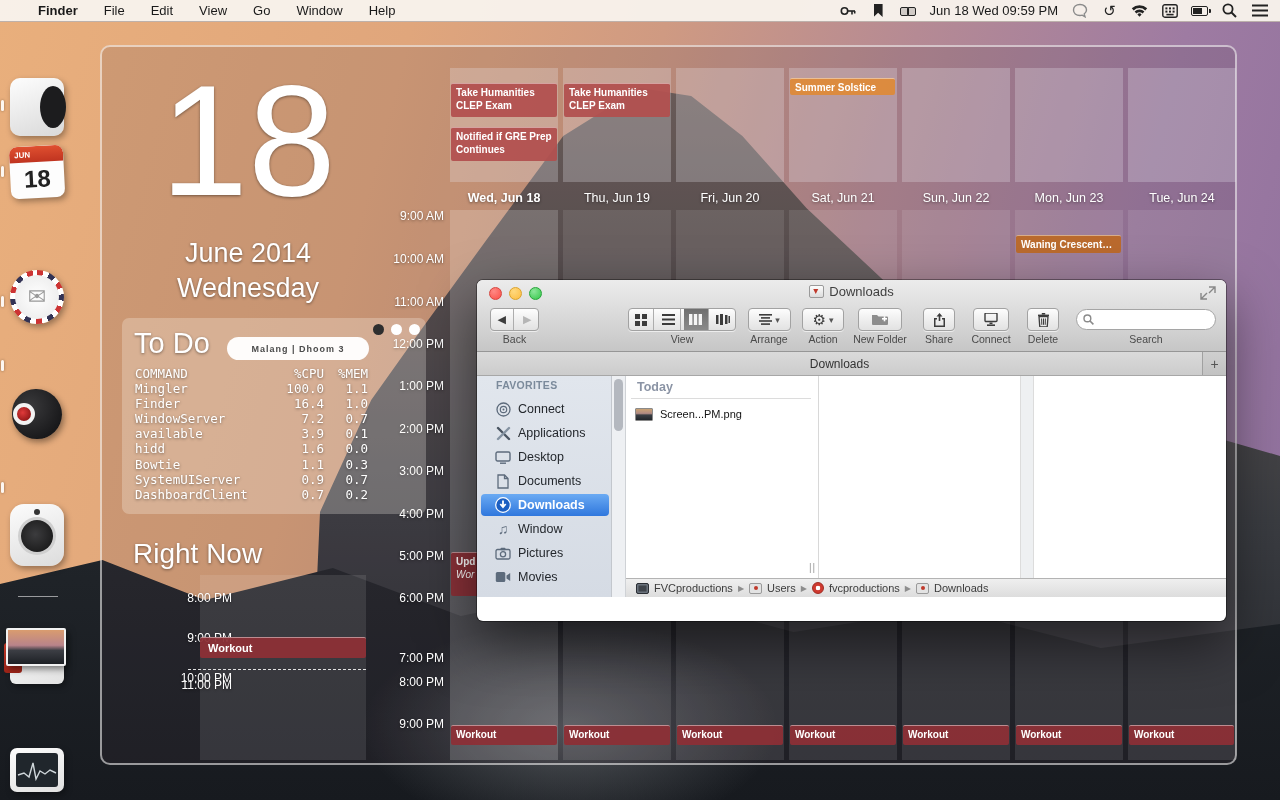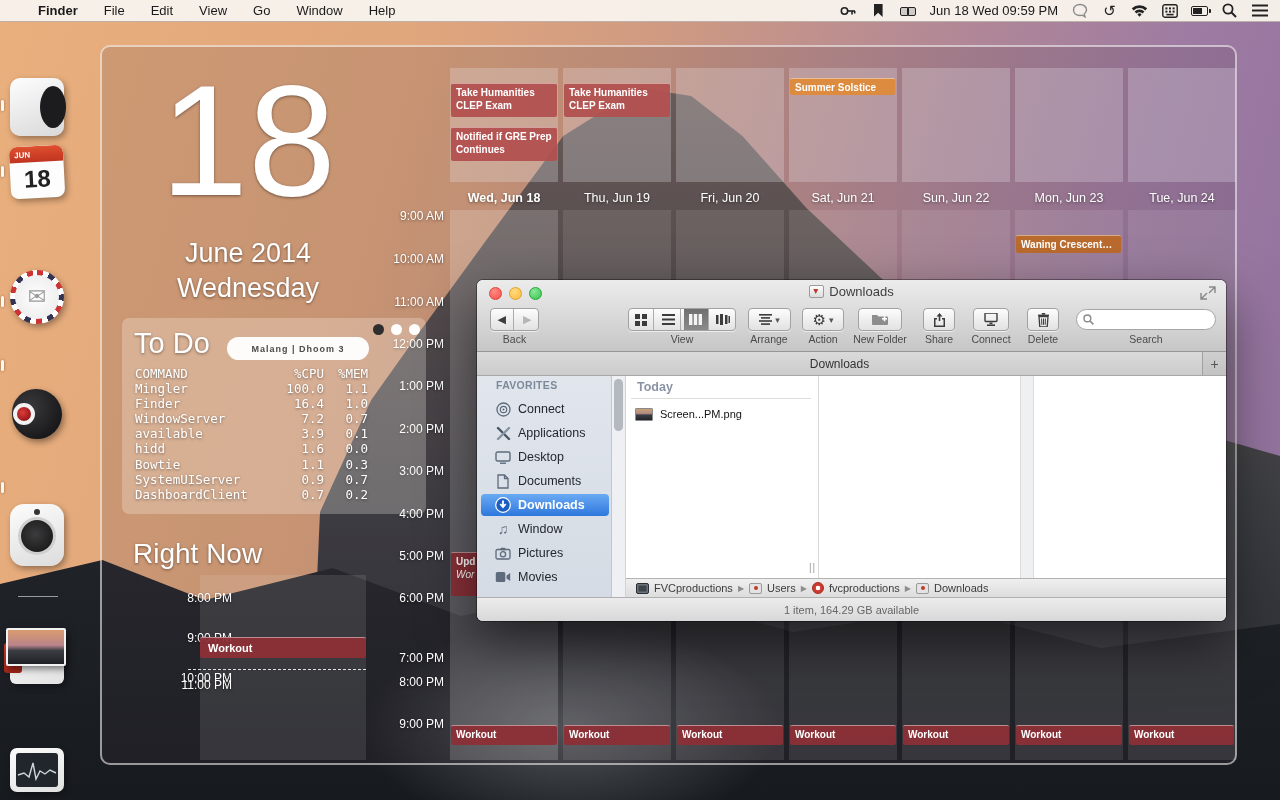--- a/index.html
+++ b/index.html
@@ -567,21 +567,20 @@
     <span class="p-ic pic-folder"></span>
     <span>Users</span>
     <span class="p-sep">▶</span>
     <span class="p-ic pic-home"></span>
     <span>fvcproductions</span>
     <span class="p-sep">▶</span>
     <span class="p-ic pic-folder"></span>
     <span>Downloads</span>
   </div>
 
-  <div id="statusbar" class="abs">1 item, 164.29 GB available</div>
 </div>
 
 <div id="menubar" class="abs">
   <span class="apple"></span>
   <span class="app">Finder</span>
   <span class="mi">File</span>
   <span class="mi">Edit</span>
   <span class="mi">View</span>
   <span class="mi">Go</span>
   <span class="mi">Window</span>

